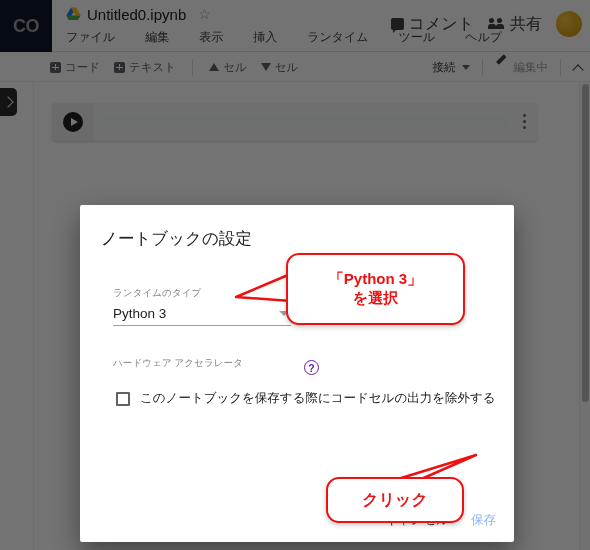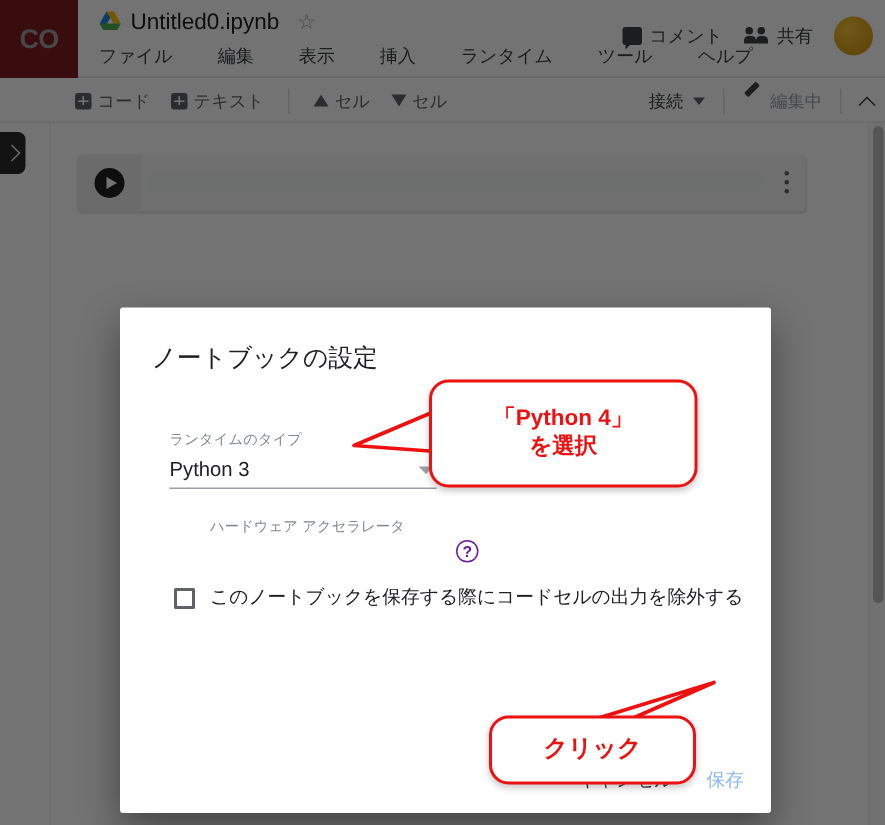--- a/index.html
+++ b/index.html
@@ -32,21 +32,21 @@
     width: 590px;
     height: 52px;
     background: #ffffff;
     border-bottom: 1px solid #e0e0e0;
     box-sizing: border-box;
   }
   .logo {
     position: absolute;
     left: 0; top: 0;
     width: 52px; height: 52px;
-    background: #7f1d1d;
+    background: #0f172a;
     display: flex;
     align-items: center;
     justify-content: center;
   }
   .logo-text {
     color: #9e9e9e;
     font-size: 18px;
     font-weight: 700;
     letter-spacing: -0.5px;
     font-family: "Liberation Sans", sans-serif;
@@ -94,21 +94,21 @@
     right: 8px; top: 8px;
     display: flex;
     align-items: center;
     gap: 14px;
     height: 32px;
   }
   .hr-btn {
     display: flex;
     align-items: center;
     gap: 5px;
-    font-size: 12px;
+    font-size: 16px;
     color: #3c4043;
   }
   .comment-icon {
     width: 13px; height: 12px;
     background: #3c4043;
     border-radius: 2px;
     position: relative;
   }
   .comment-icon::after {
     content: "";
@@ -371,21 +371,21 @@
     font-size: 16.5px;
     color: #202124;
     font-family: "Liberation Sans", sans-serif;
   }
   .field {
     position: absolute;
     left: 33px;
     width: 178px;
   }
   .field-runtime { top: 82px; }
-  .field-accel { top: 140px; margin-left: 27px; }
+  .field-accel { top: 152px; }
   .field-label {
     font-size: 9.5px;
     color: #80868b;
     letter-spacing: 0.1px;
     margin-bottom: 4px;
     font-family: "Liberation Sans", sans-serif;
   }
   .select-box {
     position: relative;
     height: 21px;
@@ -638,21 +638,21 @@
   </div>
 
   <svg class="ann-svg" viewBox="0 0 590 550">
 
     <path d="M288 275 L236 297 L291 301 Z" fill="#ffffff" stroke="#ee1111" stroke-width="2.5" stroke-linejoin="round"></path>
 
     <path d="M398 479 L476 455 L410 484 Z" fill="#ffffff" stroke="#ee1111" stroke-width="2.5" stroke-linejoin="round"></path>
   </svg>
 
   <div class="callout callout-python">
-    <span class="callout-line">「Python 4」</span>
+    <span class="callout-line">「Python 3」</span>
     <span class="callout-line">を選択</span>
   </div>
 
   <div class="callout callout-click">
     <span class="callout-line">クリック</span>
   </div>
 
 </div>
 
 </body></html>

